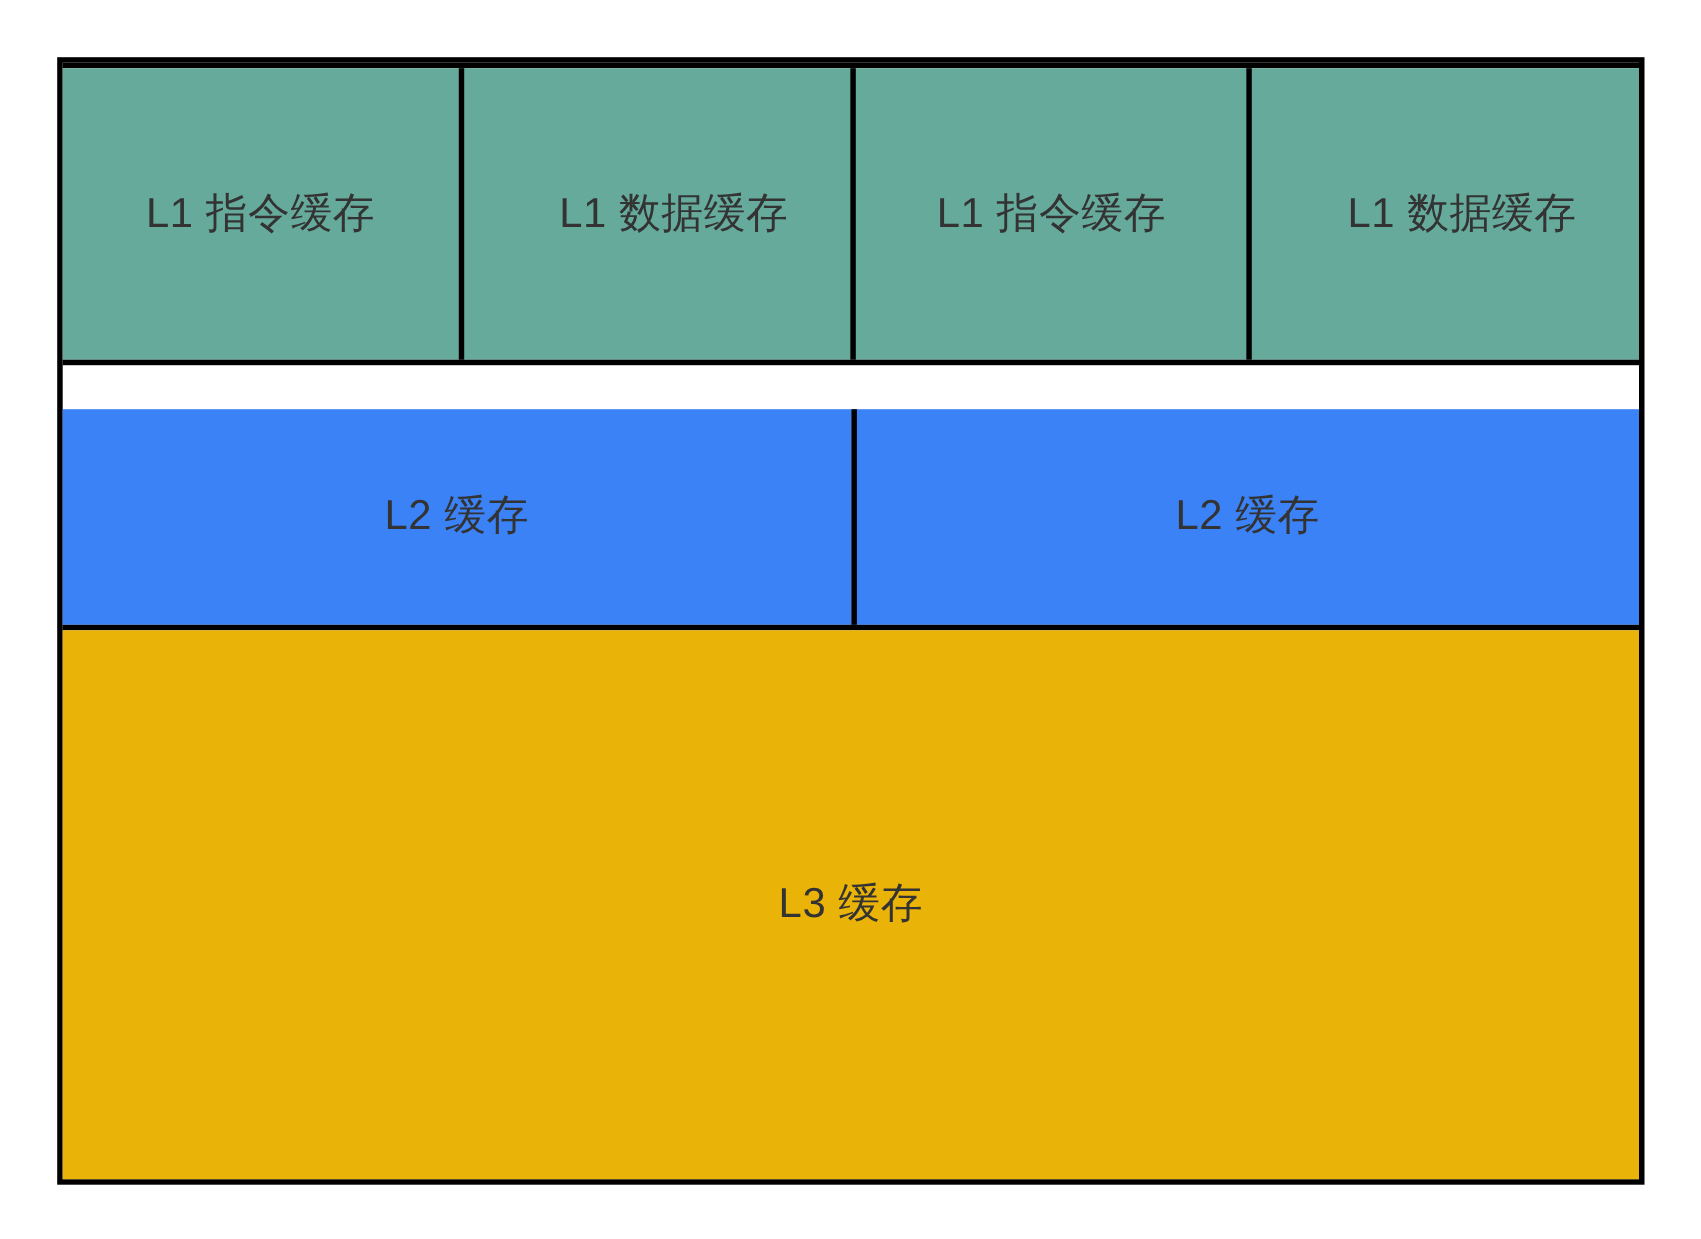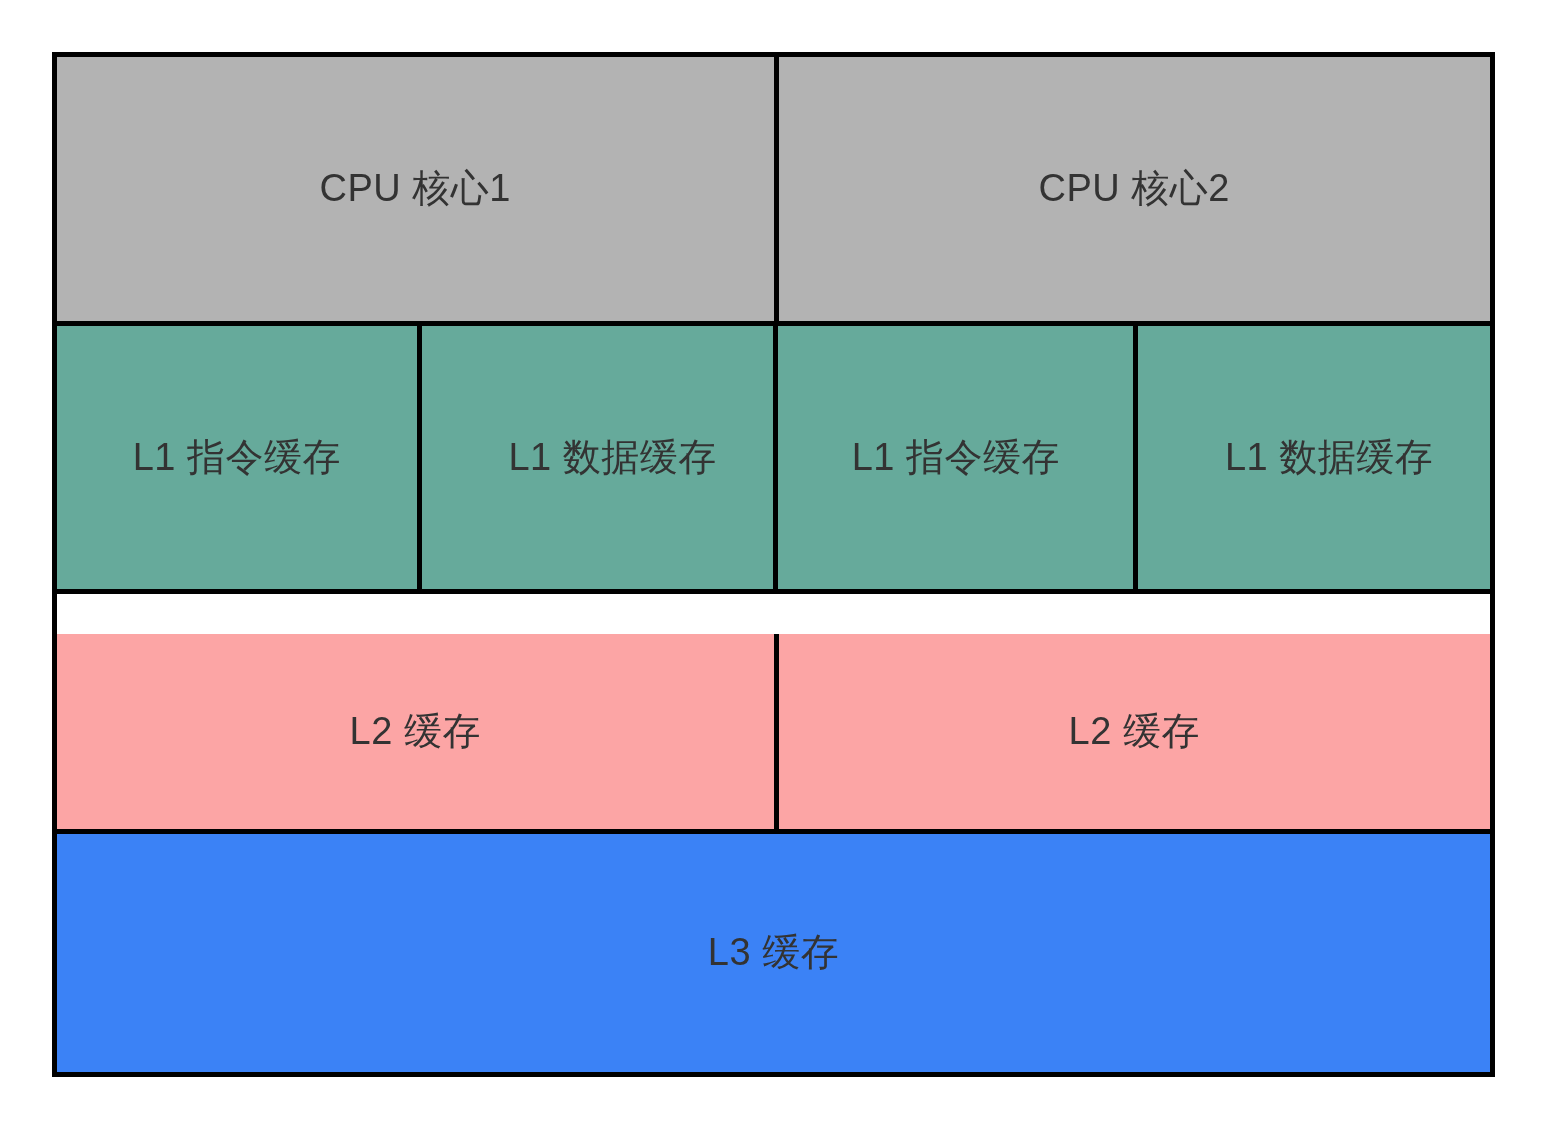--- a/index.html
+++ b/index.html
@@ -62,45 +62,37 @@
     line-height: 1.2;
     letter-spacing: 0.5px;
     overflow: hidden;
   }
 
   .cell + .cell { border-left: 5px solid #000000; }
 
   
   .cell-core { background: #b3b3b3; }
   .cell-l1   { background: #66aa9b; }
-  .cell-l2   { background: #fca5a5; margin-top: 40px; }
-  .cell-l3   { background: #3b82f6; }
+  .cell-l2   { background: #3b82f6; margin-top: 40px; }
+  .cell-l3   { background: #eab308; }
 
   
   .half      { width: 50%;   flex: 0 0 50%; }
   .quarter-a { width: 25.1%; flex: 0 0 25.1%; }
   .quarter-b { width: 24.9%; flex: 0 0 24.9%; padding-left: 30px; }
   .full      { width: 100%;  flex: 1 1 100%; }
 
   .cell-label { pointer-events: none; }
 </style>
 </head>
 <body>
 
 <div id="diagram-root">
   <div class="cache-diagram">
 
-    <div class="row row-core">
-      <div class="cell cell-core half">
-        <span class="cell-label">CPU 核心1</span>
-      </div>
-      <div class="cell cell-core half">
-        <span class="cell-label">CPU 核心2</span>
-      </div>
-    </div>
 
     <div class="row row-l1">
       <div class="cell cell-l1 quarter-a">
         <span class="cell-label">L1 指令缓存</span>
       </div>
       <div class="cell cell-l1 quarter-b">
         <span class="cell-label">L1 数据缓存</span>
       </div>
       <div class="cell cell-l1 quarter-a">
         <span class="cell-label">L1 指令缓存</span>

